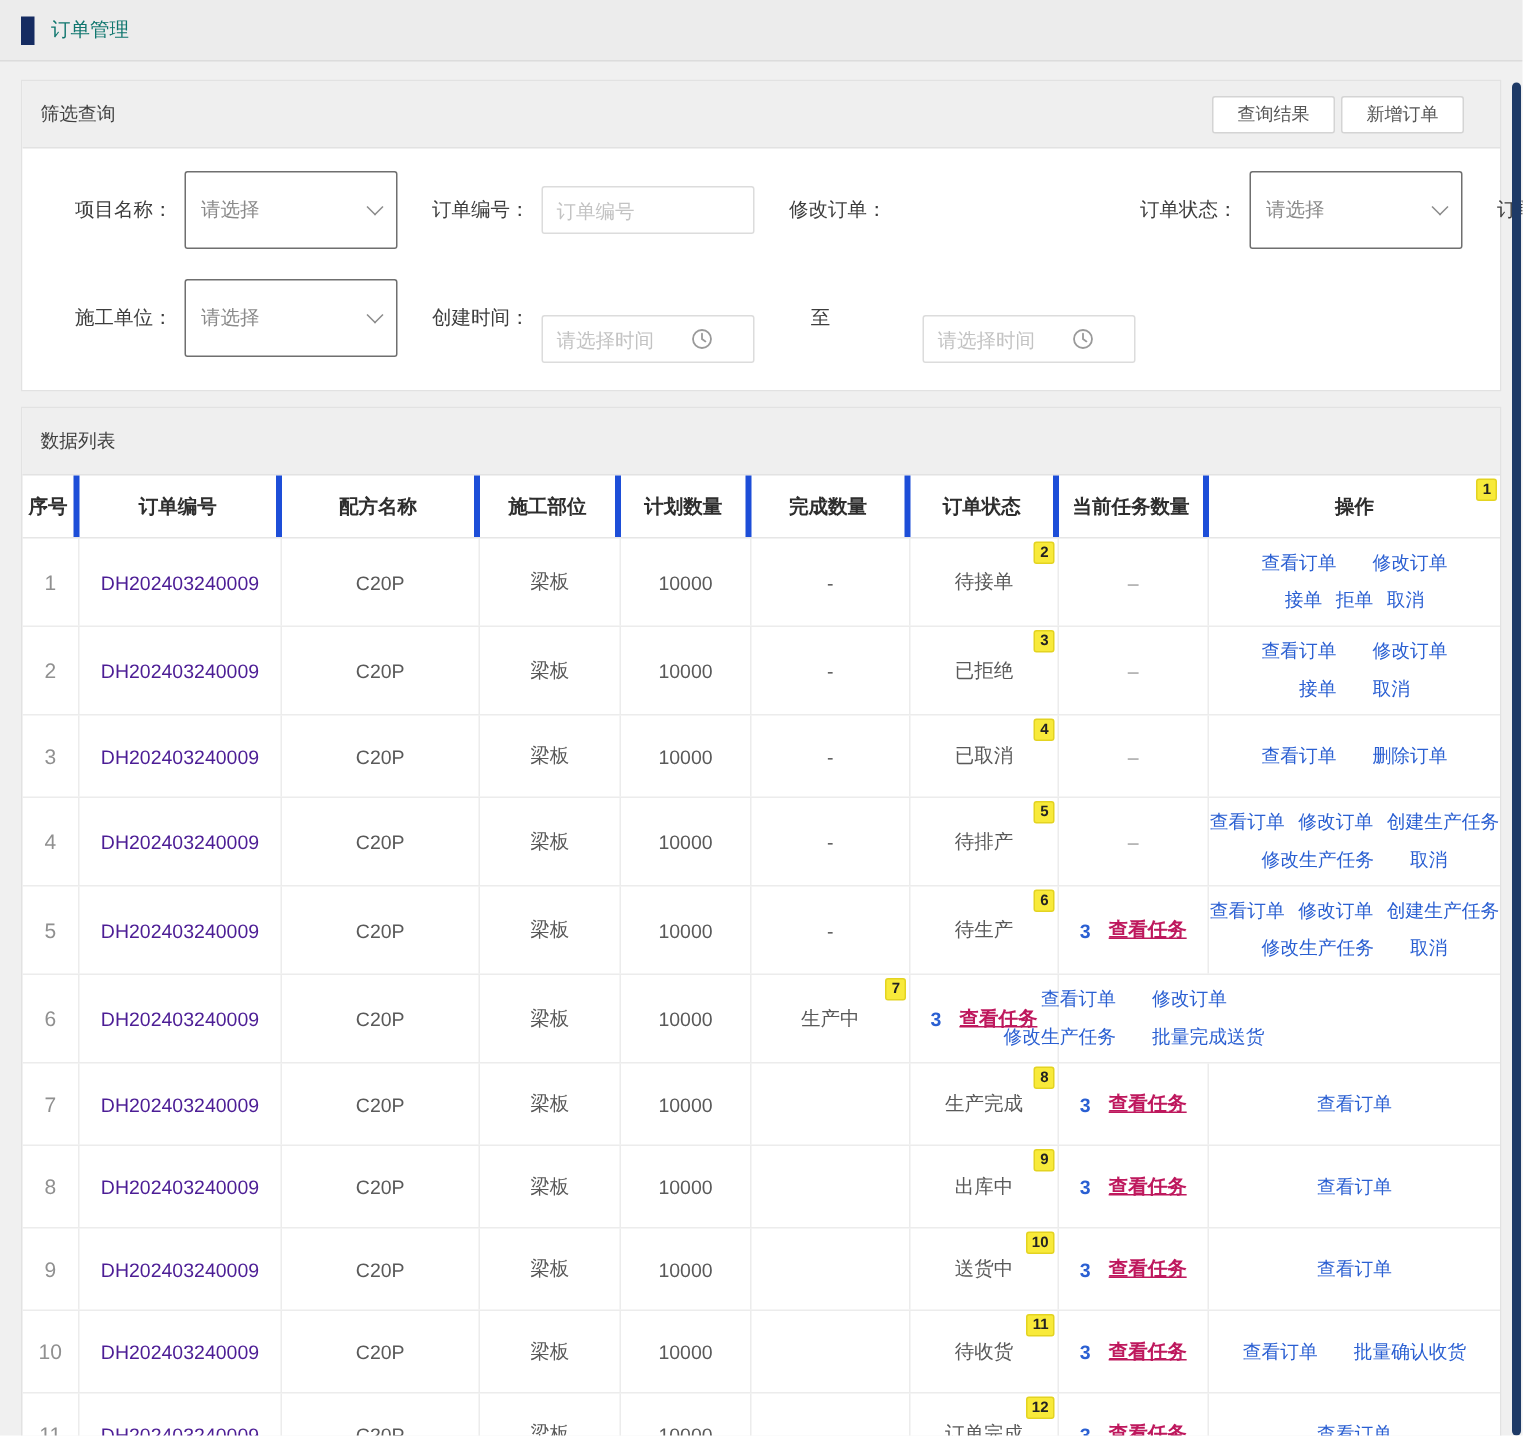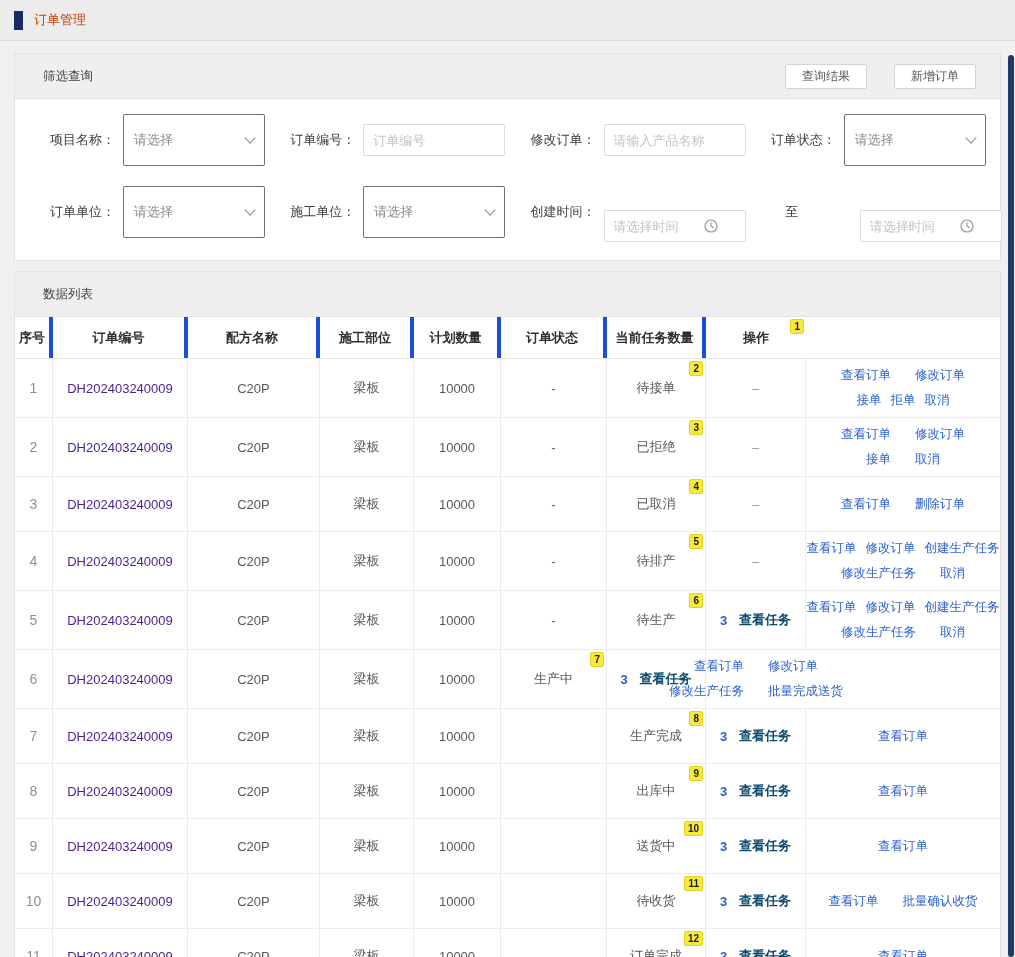--- a/index.html
+++ b/index.html
@@ -5,31 +5,31 @@
   html,body{margin:0;padding:0;}
   body{
     width:1015px;height:957px;position:relative;overflow:hidden;
     background:#f0f0f0;
     font-family:"Liberation Sans","DejaVu Sans",sans-serif;
     -webkit-font-smoothing:antialiased;
   }
   
   .topbar{height:40px;background:#ececec;border-bottom:1px solid #dcdcdc;display:flex;align-items:center;padding-left:14px;}
   .title-marker{width:9px;height:19px;background:#152b61;margin-right:11px;}
-  .page-title{font-size:13px;color:#c2410c;}
+  .page-title{font-size:13px;color:#0f766e;}
   
   .panel{margin:0 14px;background:#fff;border:1px solid #e2e2e2;}
   .panel.filter{margin-top:12px;}
   .panel.data{margin-top:10px;}
   .strip{height:44px;background:#efefef;display:flex;align-items:center;padding:0 12px;}
-  .strip-title{margin-left:16px;font-size:12.5px;color:#404040;}
-  .strip-actions{margin-left:auto;display:flex;gap:27px;padding-right:12px;}
+  .strip-title{font-size:12.5px;color:#404040;}
+  .strip-actions{margin-left:auto;display:flex;gap:4px;padding-right:12px;}
   .btn{height:25px;padding:0 16px;background:#fff;border:1px solid #d4d4d4;border-radius:2px;font-size:12px;color:#555;display:flex;align-items:center;cursor:pointer;}
   
-  .filter-body{border-top:1px solid #e2e2e2;background:#fff;padding:15px 12px 18px;display:grid;grid-template-columns:repeat(4,1fr);row-gap:16px;}
+  .filter-body{border-top:1px solid #e2e2e2;background:#fff;padding:15px 12px 18px;display:grid;grid-template-columns:repeat(5,1fr);row-gap:16px;}
   .fgroup{display:flex;align-items:center;}
   .flabel{width:88px;flex:none;text-align:right;padding-right:8px;font-size:13px;color:#3d3d3d;}
   .flabel.center{text-align:center;padding-right:24px;}
   .select{width:142px;height:52px;border:1px solid #6f6f6f;border-radius:2px;background:#fff;display:flex;align-items:center;justify-content:space-between;padding:0 10px;cursor:pointer;box-sizing:border-box;}
   .sel-text{font-size:13px;color:#8a8a8a;}
   .chev{width:7px;height:7px;border-right:1.4px solid #8a8a8a;border-bottom:1.4px solid #8a8a8a;transform:rotate(45deg);margin-top:-4px;}
   .txt{width:142px;height:32px;border:1px solid #dcdcdc;border-radius:2px;padding:0 9px;font-size:13px;color:#333;box-sizing:border-box;background:#fff;}
   .txt::placeholder{color:#c3c3c3;}
   .timewrap{position:relative;width:122px;margin-top:28px;}
   .timewrap .txt{width:142px;padding-right:28px;}
@@ -41,21 +41,21 @@
   .th:last-child{border-right:none;}
   .tr{min-height:54px;border-bottom:1px solid #ececec;}
   .tr:last-child{border-bottom:none;}
   .td{display:flex;align-items:center;justify-content:center;font-size:13px;color:#595959;border-right:1px solid #ececec;position:relative;text-align:center;padding:2px;box-sizing:border-box;}
   .td:last-child{border-right:none;}
   .c-index{color:#909090;font-size:14px;}
   .c-order{color:#4c1d95;}
   .badge{position:absolute;top:2px;right:2px;background:#f8ea3a;border:1px solid #e3d321;color:#222;font-size:10px;font-weight:bold;line-height:11px;padding:1px 3px;border-radius:2px;}
   .c-tasks{gap:12px;}
   .task-count{color:#2a5fd2;font-weight:bold;}
-  .task-link{color:#0c4a6e;font-weight:bold;cursor:pointer;}
+  .task-link{color:#be185d;font-weight:bold;text-decoration:underline;cursor:pointer;}
   .task-dash{color:#9a9a9a;}
   .c-ops{flex-direction:column;justify-content:center;gap:8px;padding:8px 3px;}
   .op-line{display:flex;justify-content:center;align-items:center;}
   .op-link{color:#2a5fd2;font-size:12.5px;cursor:pointer;white-space:nowrap;}
   
   .scrollbar{position:absolute;top:55px;right:1px;bottom:0;width:6px;background:#1e3a66;border-radius:3px;}
 </style>
 </head>
 <body>
 
@@ -82,21 +82,20 @@
       </div>
     </div>
 
     <div class="fgroup">
       <span class="flabel">订单编号：</span>
       <input class="txt" placeholder="订单编号" style="">
     </div>
 
     <div class="fgroup">
       <span class="flabel">修改订单：</span>
-      <input class="txt" placeholder="请输入产品名称" style="">
     </div>
 
     <div class="fgroup">
       <span class="flabel">订单状态：</span>
       <div class="select">
         <span class="sel-text">请选择</span>
         <span class="chev"></span>
       </div>
     </div>
 
@@ -145,20 +144,21 @@
   <div class="strip">
     <div class="strip-title">数据列表</div>
   </div>
 
   <div class="tgrid thead">
     <div class="th">序号</div>
     <div class="th">订单编号</div>
     <div class="th">配方名称</div>
     <div class="th">施工部位</div>
     <div class="th">计划数量</div>
+    <div class="th">完成数量</div>
     <div class="th">订单状态</div>
     <div class="th">当前任务数量</div>
     <div class="th">
       <span>操作</span>
       <span class="badge">1</span>
     </div>
   </div>
 
   <div>
       <div class="tgrid tr">

